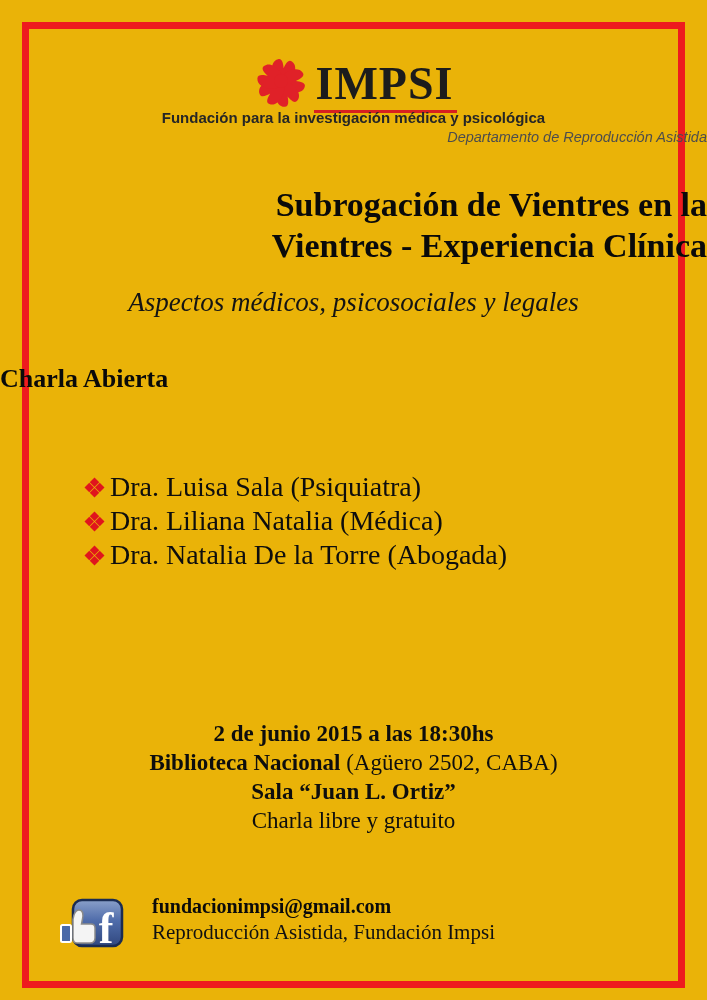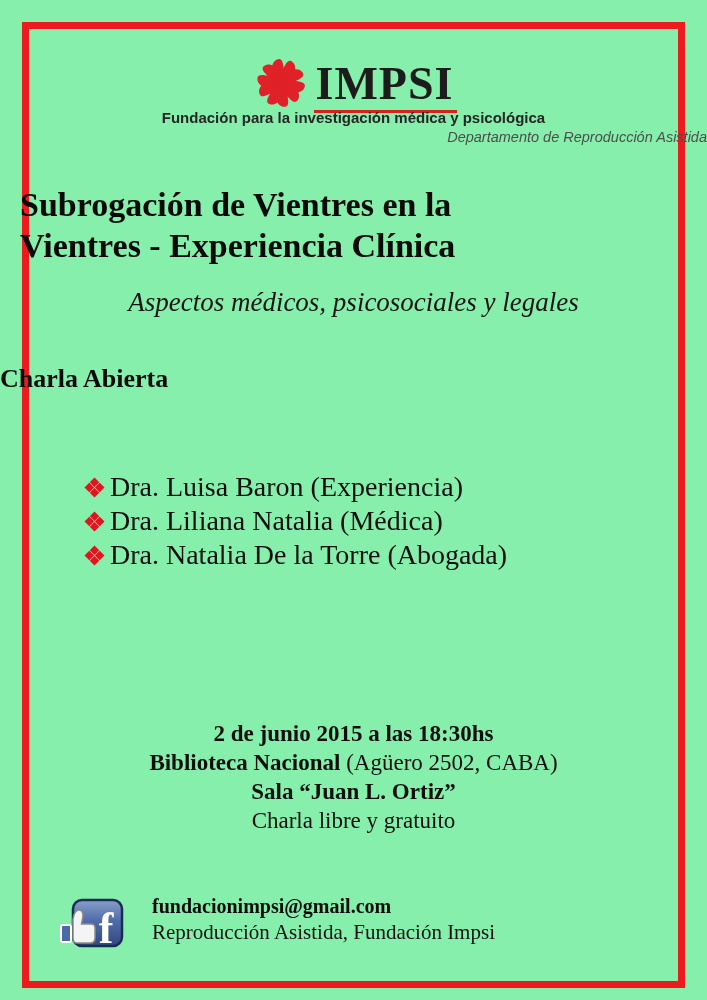--- a/index.html
+++ b/index.html
@@ -1,21 +1,21 @@
 <!DOCTYPE html>
 <html><head>
 <meta charset="utf-8">
 <style>
   * { margin: 0; padding: 0; box-sizing: border-box; }
   html, body { background: #ffffff; }
   .page {
     position: relative;
     width: 707px;
     height: 1000px;
-    background: #86efac;
+    background: #eab308;
     font-family: "Liberation Serif", serif;
     color: #111111;
     overflow: hidden;
   }
   .frame {
     position: absolute;
     left: 22px; top: 22px;
     width: 663px; height: 966px;
     border: 7px solid #ee1b1e;
   }
@@ -54,21 +54,21 @@
     font-family: "Liberation Sans", sans-serif;
     font-style: italic;
     font-size: 14.5px;
     color: #4d4d4d;
   }
 
   
   .title {
     position: absolute;
     top: 184px; left: 0; width: 100%;
-    text-align: left;
+    text-align: right;
     font-weight: bold;
     font-size: 34px;
     line-height: 41px;
     color: #0a0a0a;
     padding-left: 20px;
   }
   .subtitle {
     position: absolute;
     top: 287px; left: 0; width: 100%;
     text-align: center;
@@ -175,21 +175,21 @@
       <span class="bullet">
         <svg width="21" height="21" viewBox="0 0 20 20" aria-hidden="true">
             <g fill="#e0151d">
           <polygon points="10,0.5 14.5,5 10,9.5 5.5,5"></polygon>
           <polygon points="15,5.5 19.5,10 15,14.5 10.5,10"></polygon>
           <polygon points="10,10.5 14.5,15 10,19.5 5.5,15"></polygon>
           <polygon points="5,5.5 9.5,10 5,14.5 0.5,10"></polygon>
         </g>
           </svg>
       </span>
-      <span>Dra. Luisa Baron (Experiencia)</span>
+      <span>Dra. Luisa Sala (Psiquiatra)</span>
     </li>
     <li class="speaker">
       <span class="bullet">
         <svg width="21" height="21" viewBox="0 0 20 20" aria-hidden="true">
             <g fill="#e0151d">
           <polygon points="10,0.5 14.5,5 10,9.5 5.5,5"></polygon>
           <polygon points="15,5.5 19.5,10 15,14.5 10.5,10"></polygon>
           <polygon points="10,10.5 14.5,15 10,19.5 5.5,15"></polygon>
           <polygon points="5,5.5 9.5,10 5,14.5 0.5,10"></polygon>
         </g>

